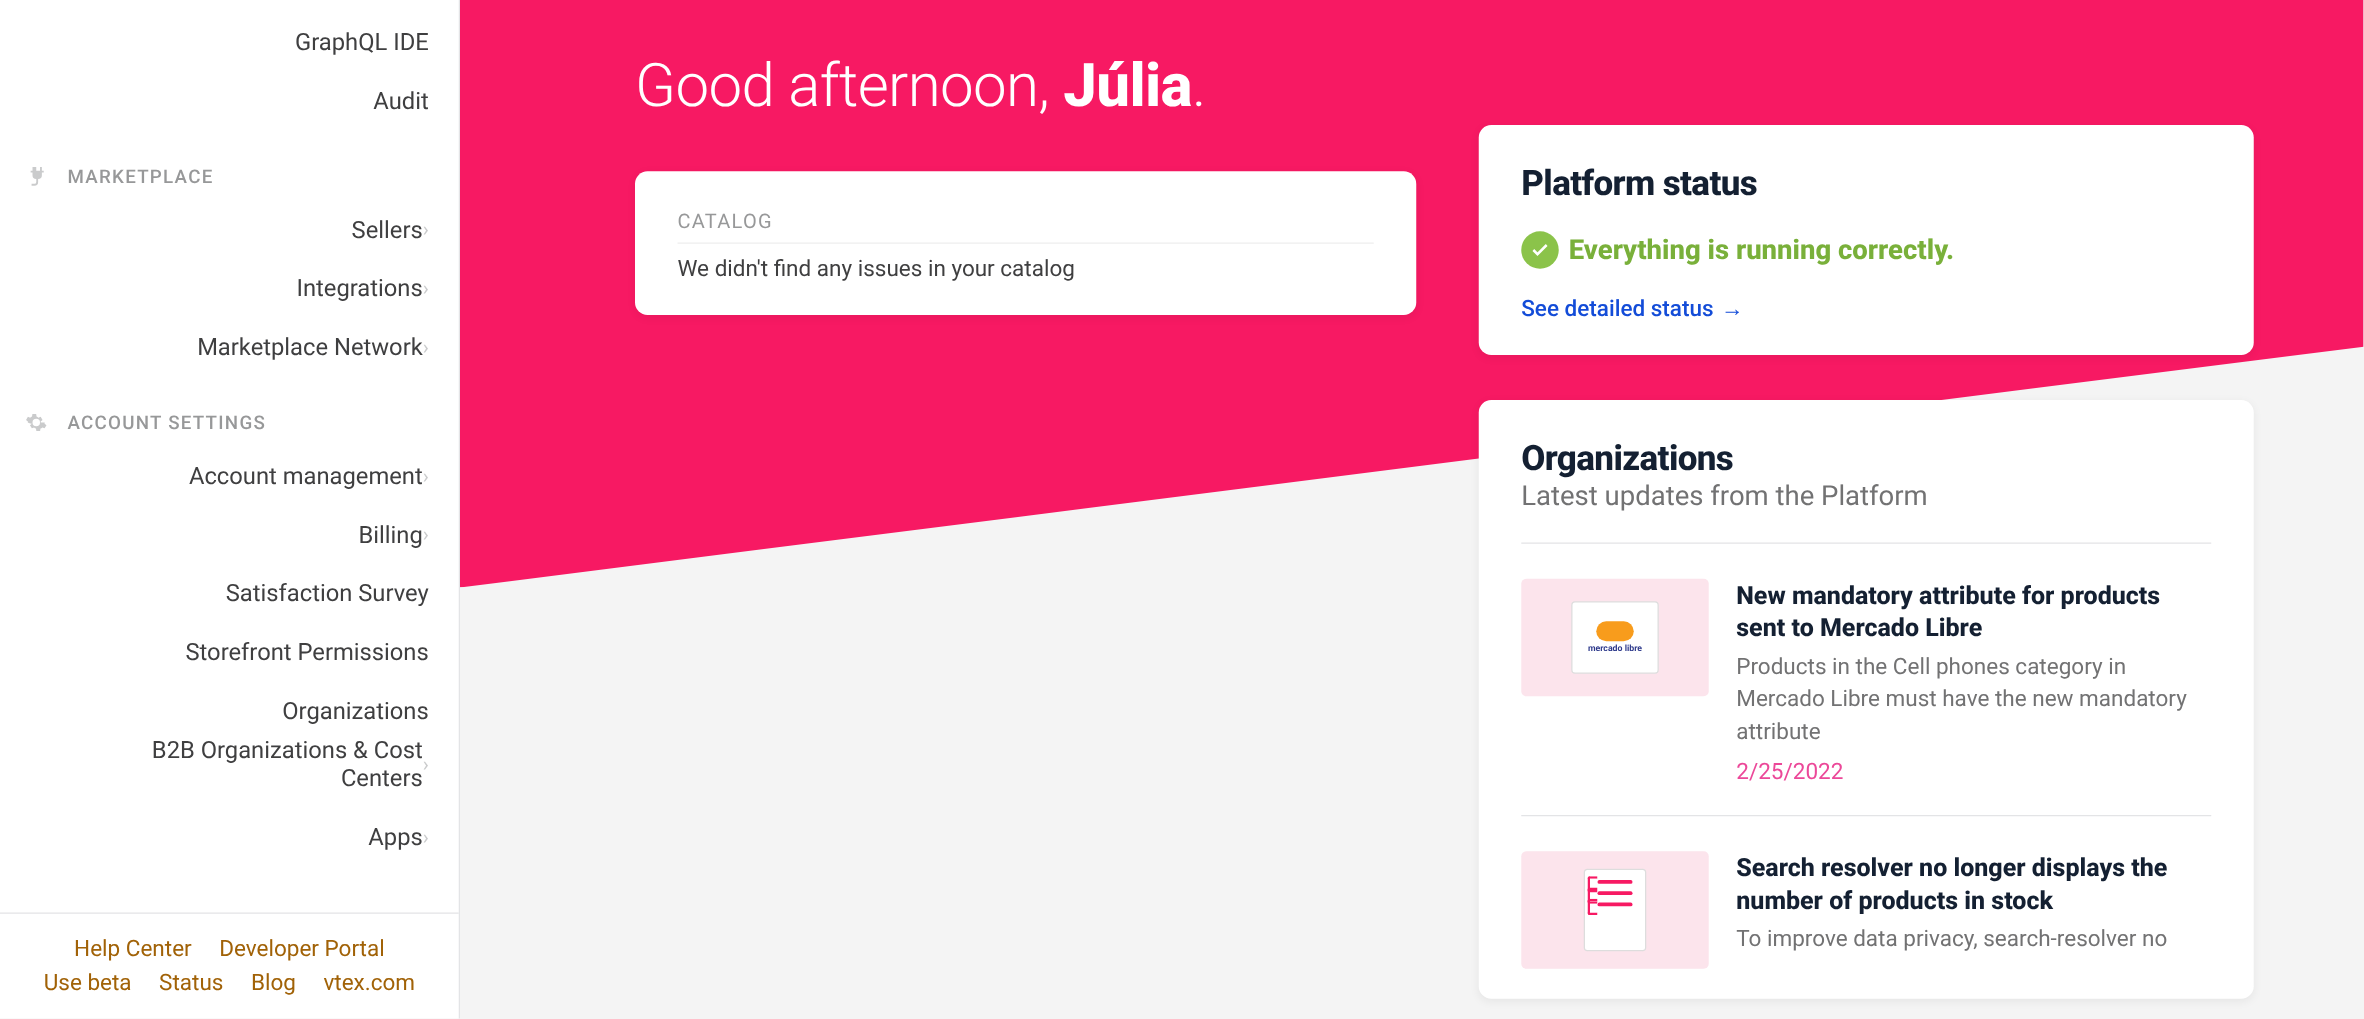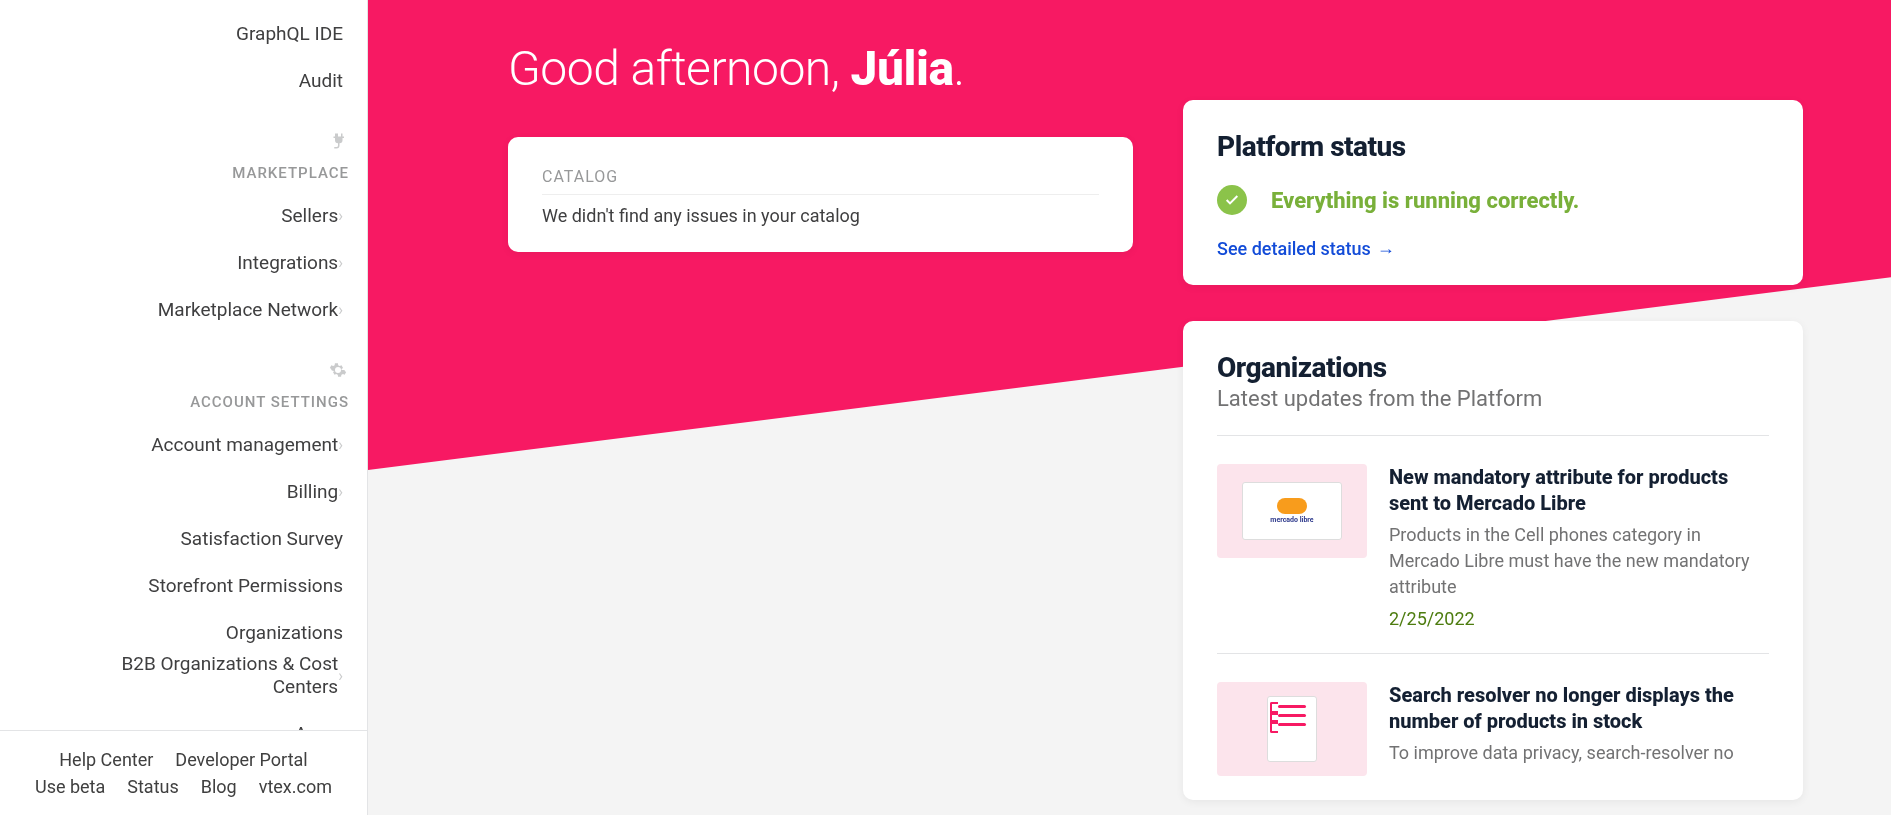--- a/index.html
+++ b/index.html
@@ -25,21 +25,20 @@
 .nav-section { margin-bottom: 18px; }
 .nav-header {
   display: flex;
   align-items: flex-end;
   gap: 14px;
   padding: 10px 18px 10px 18px;
   font-size: 15px;
   letter-spacing: 1px;
   color: #979899;
   font-weight: 500;
-  flex-direction: column;
 }
 .nav-header .icon { width: 22px; display: flex; justify-content: center; color: #cacbcc; }
 .nav-item {
   display: flex;
   align-items: center;
   justify-content: space-between;
   padding: 12px 24px 12px 60px;
   font-size: 19px;
   color: #3f3f40;
   cursor: pointer;
@@ -49,21 +48,21 @@
 .nav-item .label { flex: 1; }
 .chevron { color: #cacbcc; font-size: 16px; }
 .sidebar-footer {
   border-top: 1px solid #e3e4e6;
   padding: 18px 20px 18px 20px;
   display: flex;
   flex-wrap: wrap;
   gap: 6px 22px;
   justify-content: center;
   font-size: 18px;
-  color: #404040;
+  color: #a16207;
 }
 .sidebar-footer a { cursor: pointer; white-space: nowrap; }
 .main {
   flex: 1;
   position: relative;
   overflow: hidden;
   background: #f4f4f4;
 }
 .hero-bg {
   position: absolute;
@@ -114,21 +113,21 @@
 .improve-text {
   font-size: 18px;
   color: #3f3f40;
   padding-top: 4px;
   border-top: 1px solid #eee;
   padding-top: 10px;
 }
 .status-row {
   display: flex;
   align-items: center;
-  gap: 24px;
+  gap: 8px;
   margin-bottom: 22px;
 }
 .status-check {
   width: 30px; height: 30px;
   background: #8bc34a;
   border-radius: 50%;
   display: flex; align-items: center; justify-content: center;
   color: #fff;
 }
 .status-text {
@@ -164,21 +163,21 @@
   background: #fce4ec;
   border-radius: 4px;
   flex-shrink: 0;
   display: flex;
   align-items: center;
   justify-content: center;
   position: relative;
   overflow: hidden;
 }
 .thumb-screen {
-  width: 100px; height: 58px;
+  width: 70px; height: 58px;
   background: #fff;
   border: 1px solid #ddd;
   border-radius: 3px;
   display: flex;
   align-items: center;
   justify-content: center;
   flex-direction: column;
 }
 .thumb-logo { width: 30px; height: 16px; background: #f89c1c; border-radius: 8px; margin-bottom: 2px; }
 .thumb-label { font-size: 7px; color: #2e3a8c; font-weight: 700; }
@@ -191,21 +190,21 @@
   line-height: 1.3;
 }
 .ann-desc {
   font-size: 18px;
   color: #727273;
   line-height: 1.45;
   margin-bottom: 8px;
 }
 .ann-date {
   font-size: 18px;
-  color: #4d7c0f;
+  color: #ec4899;
 }
 .thumb-clip {
   width: 50px; height: 66px;
   background: #fff;
   border: 1px solid #ddd;
   border-radius: 3px;
   display: flex;
   flex-direction: column;
   padding: 8px 10px;
   gap: 6px;

